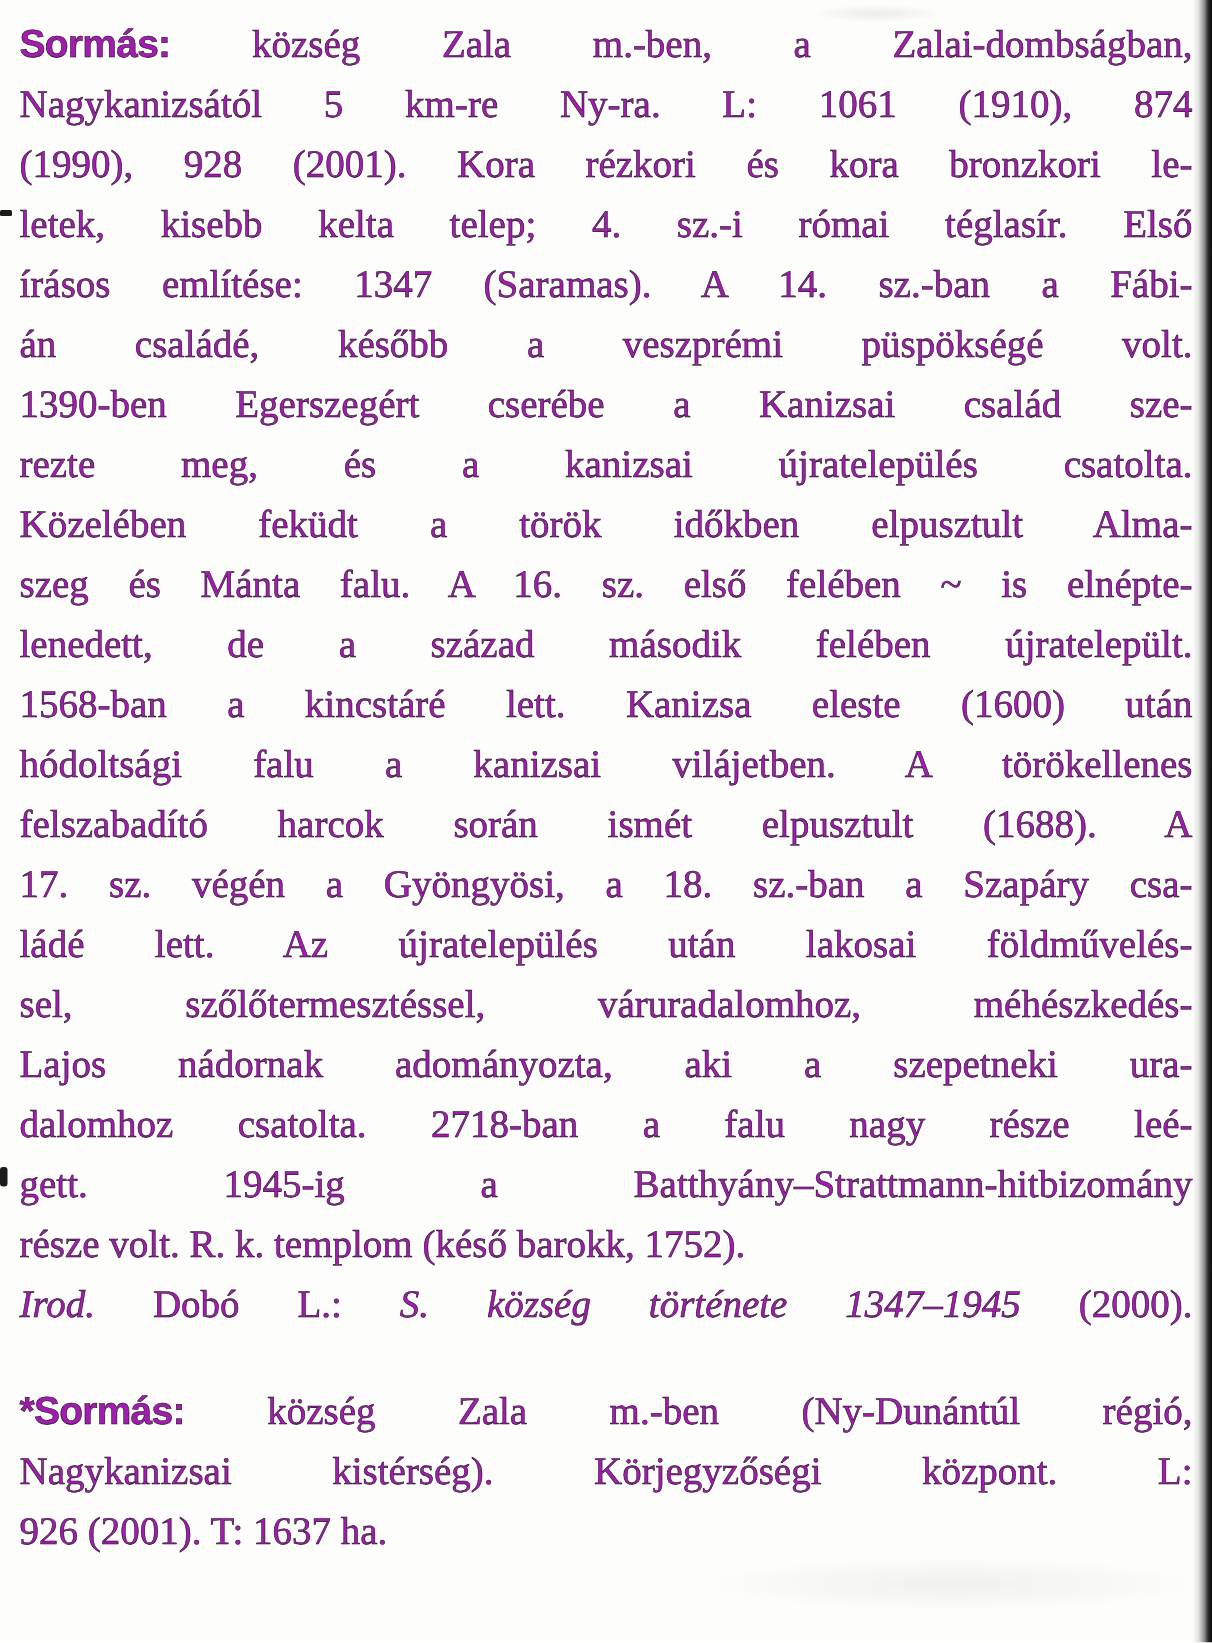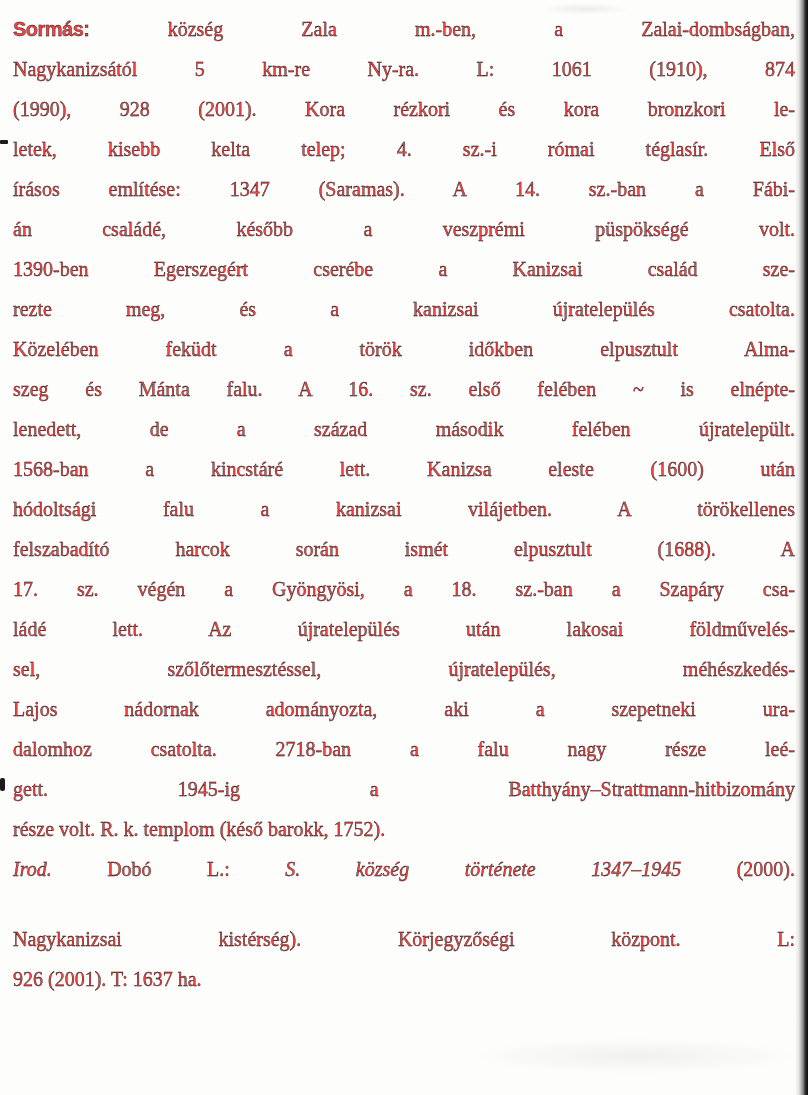--- a/index.html
+++ b/index.html
@@ -8,23 +8,23 @@
     background: #ffffff;
     overflow: hidden;
   }
   .page {
     position: relative;
     width: 808px; height: 1095px;
     background: #fdfdfc;
     overflow: hidden;
     padding: 9px 13px 0 13px;
     box-sizing: border-box;
-    color: #ef4444;
+    color: #a21caf;
     font-family: "Liberation Serif", serif;
-    font-size: 20px;
+    font-size: 26px;
     line-height: 40px;
     -webkit-text-stroke: 0.35px #0c0c0c;
   }
   .entry { display: block; }
   .entry-second { margin-top: 30px; }
   .line { width: 100%; }
   .line.j { text-align: justify; text-align-last: justify; }
   .seg-roman { font-style: normal; }
   .seg-italic { font-style: italic; }
   .seg-headword {
@@ -81,28 +81,29 @@
       <div class="line j"><span class="seg-roman">1390-ben Egerszegért cserébe a Kanizsai család sze-</span></div>
       <div class="line j"><span class="seg-roman">rezte meg, és a kanizsai újratelepülés csatolta.</span></div>
       <div class="line j"><span class="seg-roman">Közelében feküdt a török időkben elpusztult Alma-</span></div>
       <div class="line j"><span class="seg-roman">szeg és Mánta falu. A 16. sz. első felében ~ is elnépte-</span></div>
       <div class="line j"><span class="seg-roman">lenedett, de a század második felében újratelepült.</span></div>
       <div class="line j"><span class="seg-roman">1568-ban a kincstáré lett. Kanizsa eleste (1600) után</span></div>
       <div class="line j"><span class="seg-roman">hódoltsági falu a kanizsai vilájetben. A törökellenes</span></div>
       <div class="line j"><span class="seg-roman">felszabadító harcok során ismét elpusztult (1688). A</span></div>
       <div class="line j"><span class="seg-roman">17. sz. végén a Gyöngyösi, a 18. sz.-ban a Szapáry csa-</span></div>
       <div class="line j"><span class="seg-roman">ládé lett. Az újratelepülés után lakosai földművelés-</span></div>
-      <div class="line j"><span class="seg-roman">sel, szőlőtermesztéssel, újratelepülés, méhészkedés-</span></div>
+      <div class="line j"><span class="seg-roman">sel, szőlőtermesztéssel, váruradalomhoz, méhészkedés-</span></div>
       <div class="line j"><span class="seg-roman">Lajos nádornak adományozta, aki a szepetneki ura-</span></div>
       <div class="line j"><span class="seg-roman">dalomhoz csatolta. 2718-ban a falu nagy része leé-</span></div>
       <div class="line j"><span class="seg-roman">gett. 1945-ig a Batthyány–Strattmann-hitbizomány</span></div>
       <div class="line"><span class="seg-roman">része volt. R. k. templom (késő barokk, 1752).</span></div>
       <div class="line j"><span class="seg-italic">Irod.</span><span class="seg-roman"> Dobó L.: </span><span class="seg-italic">S. község története 1347–1945</span><span class="seg-roman"> (2000).</span></div>
     </article>
   <article class="entry entry-second">
+      <div class="line j"><span class="seg-headword">*Sormás:</span><span class="seg-roman"> község Zala m.-ben (Ny-Dunántúl régió,</span></div>
       <div class="line j"><span class="seg-roman">Nagykanizsai kistérség). Körjegyzőségi központ. L:</span></div>
       <div class="line"><span class="seg-roman">926 (2001). T: 1637 ha.</span></div>
     </article>
 
   <div class="gutter-shadow"></div>
   <div class="edge-dash"></div>
   <div class="edge-mark"></div>
   <div class="noise-top"></div>
   <div class="noise-bottom"></div>
 </div>

